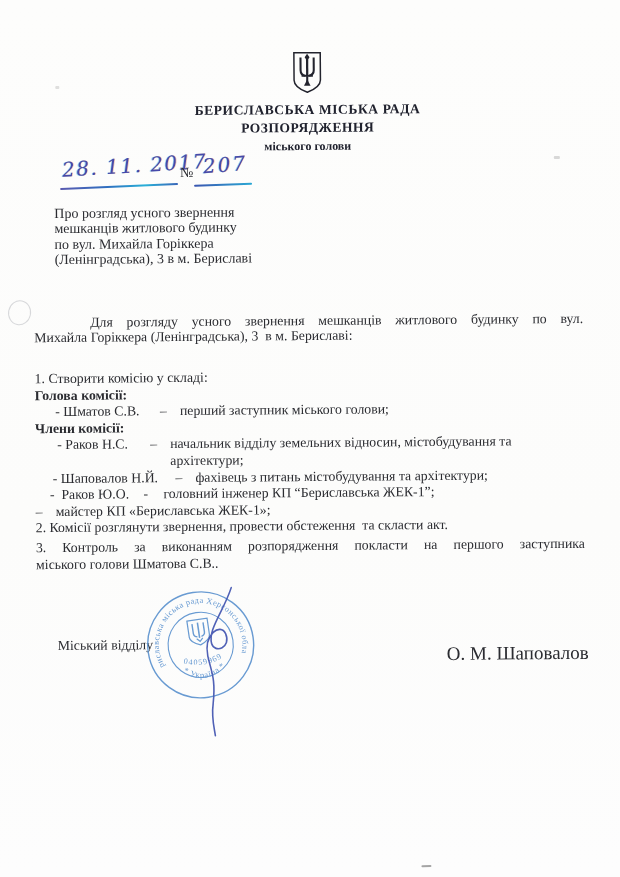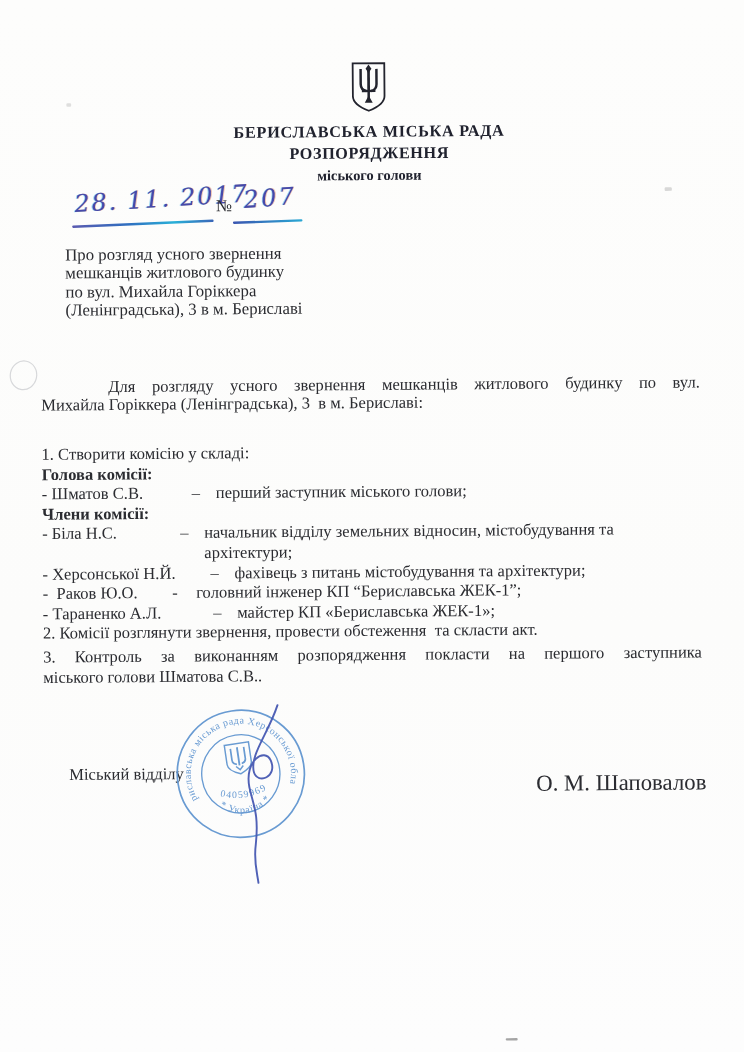--- a/index.html
+++ b/index.html
@@ -34,21 +34,21 @@
 
   
   .body-par { position:absolute; left:35px; top:313px; width:549px; font-size:13.8px; line-height:15.3px; }
   .jline { text-align:justify; text-align-last:justify; text-justify:inter-word; }
   .indent { text-indent:56px; }
   .pre { white-space:pre-wrap; }
 
   .list { position:absolute; left:35px; top:369px; width:549px; font-size:13.8px; line-height:16.6px; }
   .bold { font-weight:bold; }
   .mrow  { display:flex; align-items:flex-start; }
-  .mname { flex:0 0 var(--nw); }
+  .mname { flex:0 0 var(--nw);text-align:center; }
   .mdash { flex:0 0 20px; }
   .mrole { flex:1 1 auto; }
   .item3 { margin-top:3px; }
 
   
   .sig-title { position:absolute; left:56px;  top:636px; font-size:13.8px; }
   .sig-name  { position:absolute; left:445px; top:644px; font-size:19px; }
 
   .stamp { position:absolute; left:143px; top:588px; transform:rotate(-8deg); opacity:.92; }
   .signature-svg { position:absolute; left:186px; top:585px; }
@@ -107,36 +107,35 @@
 
       <div class="mrow" style="--nw:125px">
         <span class="mname">- Шматов С.В.</span>
         <span class="mdash">–</span>
         <span class="mrole">перший заступник міського голови;</span>
       </div>
 
       <div class="bold">Члени комісії:</div>
 
       <div class="mrow" style="--nw:115px">
-        <span class="mname">- Біла Н.С.</span>
+        <span class="mname">- Раков Н.С.</span>
         <span class="mdash">–</span>
         <span class="mrole">начальник відділу земельних відносин, містобудування та архітектури;</span>
       </div>
       <div class="mrow" style="--nw:140px">
-        <span class="mname">- Херсонської Н.Й.</span>
+        <span class="mname">- Шаповалов Н.Й.</span>
         <span class="mdash">–</span>
         <span class="mrole">фахівець з питань містобудування та архітектури;</span>
       </div>
       <div class="mrow" style="--nw:108px">
         <span class="mname pre">-  Раков Ю.О.</span>
         <span class="mdash">-</span>
         <span class="mrole">головний інженер КП “Бериславська ЖЕК-1”;</span>
       </div>
       <div class="mrow" style="--nw:142px">
-        <span class="mname">- Тараненко А.Л.</span>
         <span class="mdash">–</span>
         <span class="mrole">майстер КП «Бериславська ЖЕК-1»;</span>
       </div>
 
       <div class="pre">2. Комісії розглянути звернення, провести обстеження  та скласти акт.</div>
       <div class="jline item3">3. Контроль за виконанням розпорядження покласти на першого заступника</div>
       <div>міського голови Шматова С.В..</div>
     </div>
 
     <div class="sig-title">Міський відділу</div>

